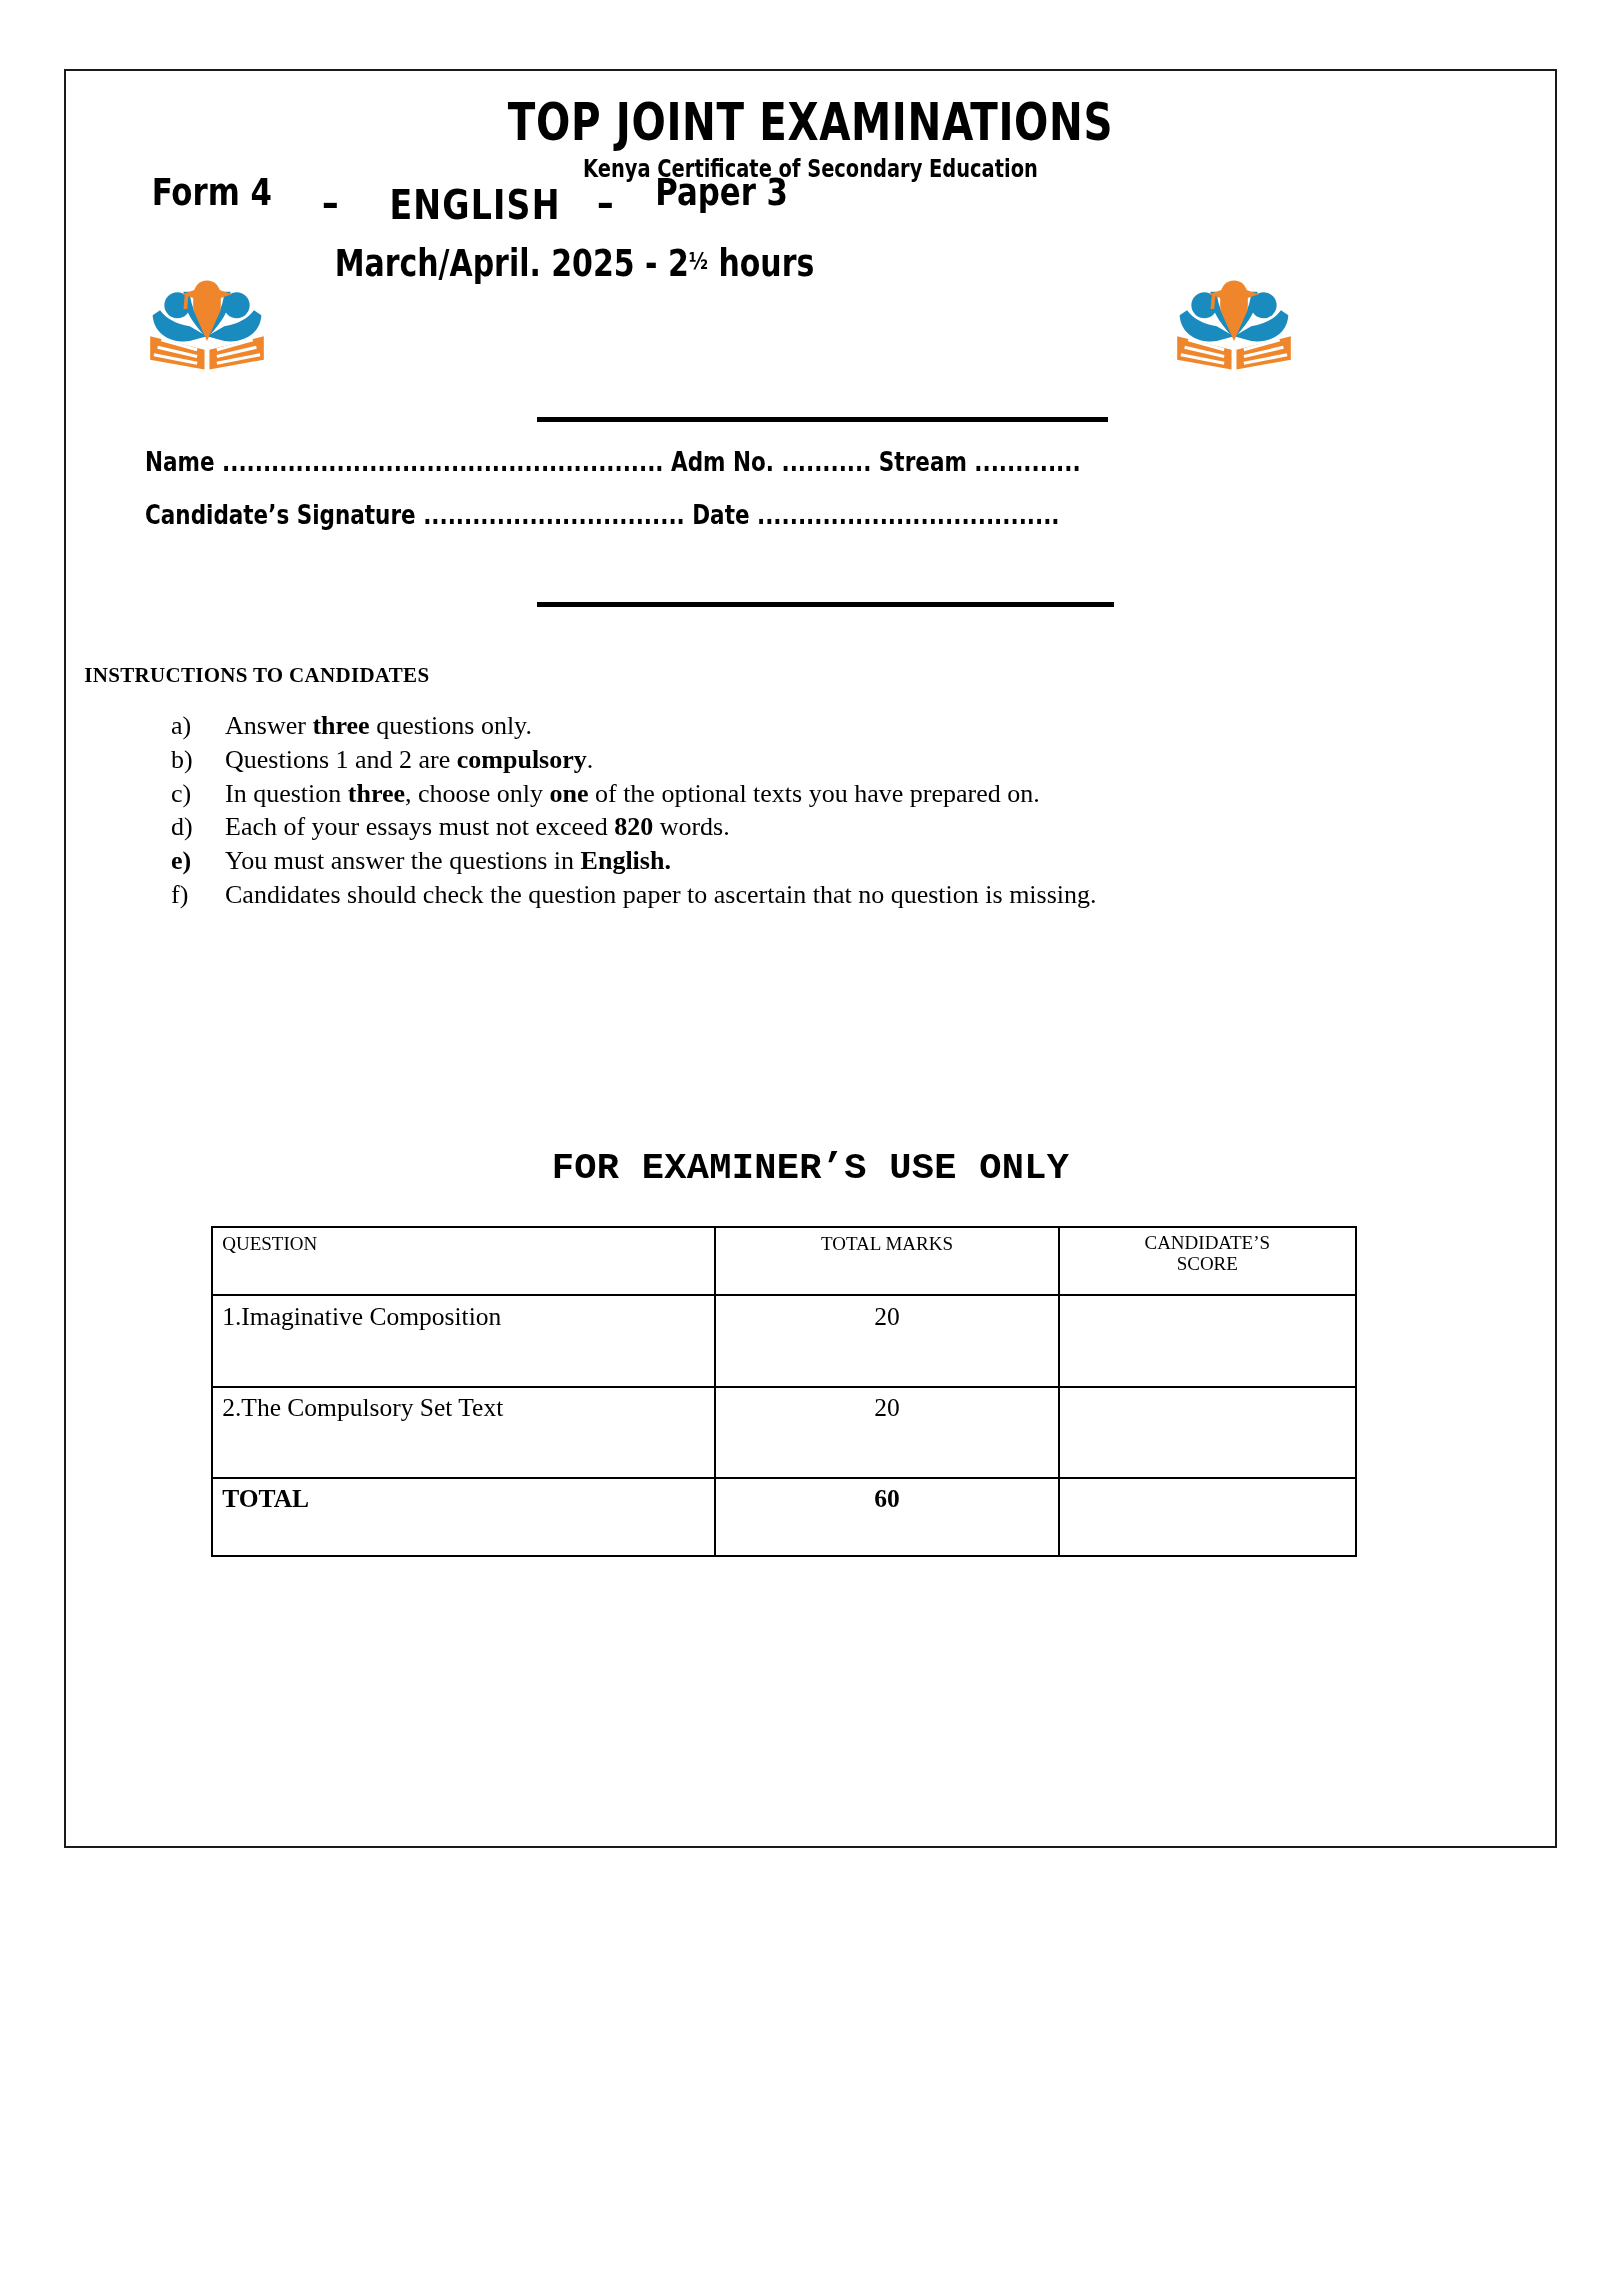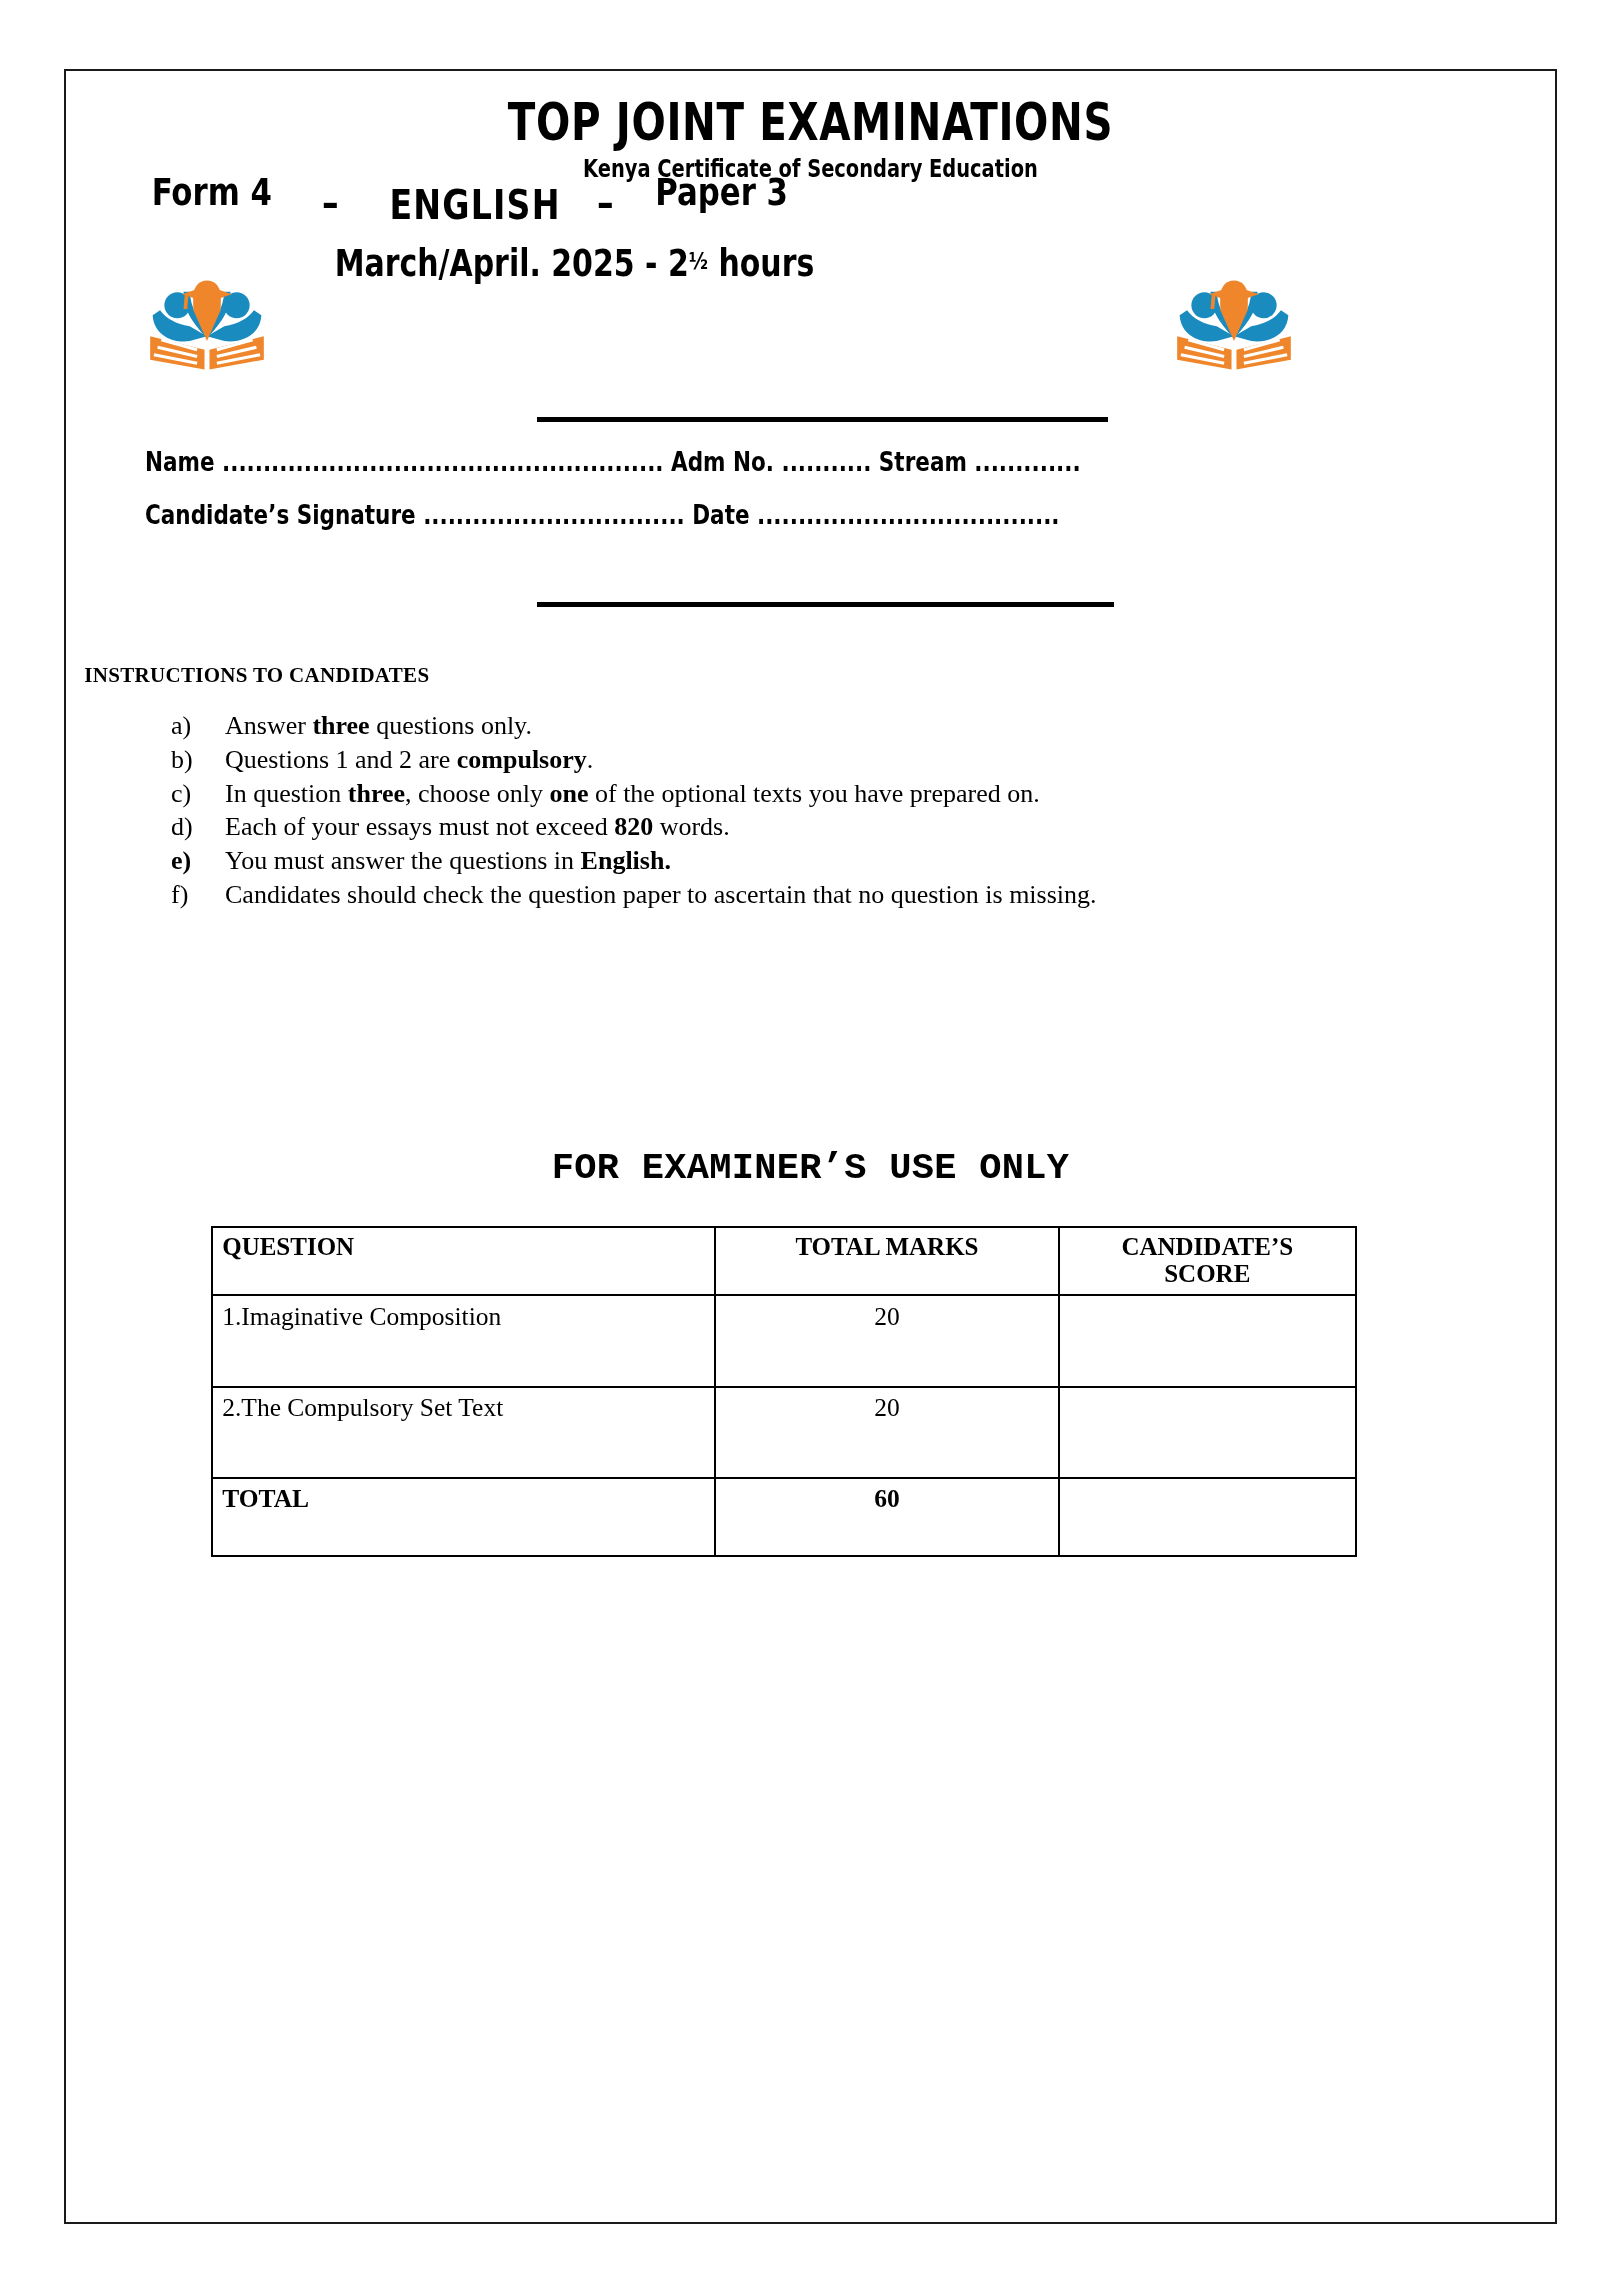--- a/index.html
+++ b/index.html
@@ -14,21 +14,21 @@
     color: #000000;
     position: relative;
   }
 
   
   .page-frame {
     position: absolute;
     left: 64px;
     top: 69px;
     width: 1493px;
-    height: 2155px;
+    height: 1779px;
     border: 2.6px solid #1a1a1a;
     box-sizing: border-box;
   }
 
   .page-inner {
     position: absolute;
     left: 0; top: 0;
     width: 100%;
     height: 100%;
   }
@@ -195,22 +195,22 @@
   }
   .examiner-table td,
   .examiner-table th {
     border: 2px solid #000000;
     font-family: "Liberation Serif", serif;
     font-size: 25.5px;
     padding: 5.2px 9.2px;
     vertical-align: top;
   }
   .examiner-table th {
-    font-weight: 700;
-    font-size: 25px;
+    font-weight: 400;
+    font-size: 19px;
     height: 56px;
   }
   .col-question { width: 44%; }
   .col-marks    { width: 30%; }
   .col-score    { width: 26%; }
   .th-question { text-align: left; }
   .th-marks    { text-align: center; }
   .th-score    { text-align: center; line-height: 1.08; }
   .body-row td { height: 79px; }
   .td-question { text-align: left; }

